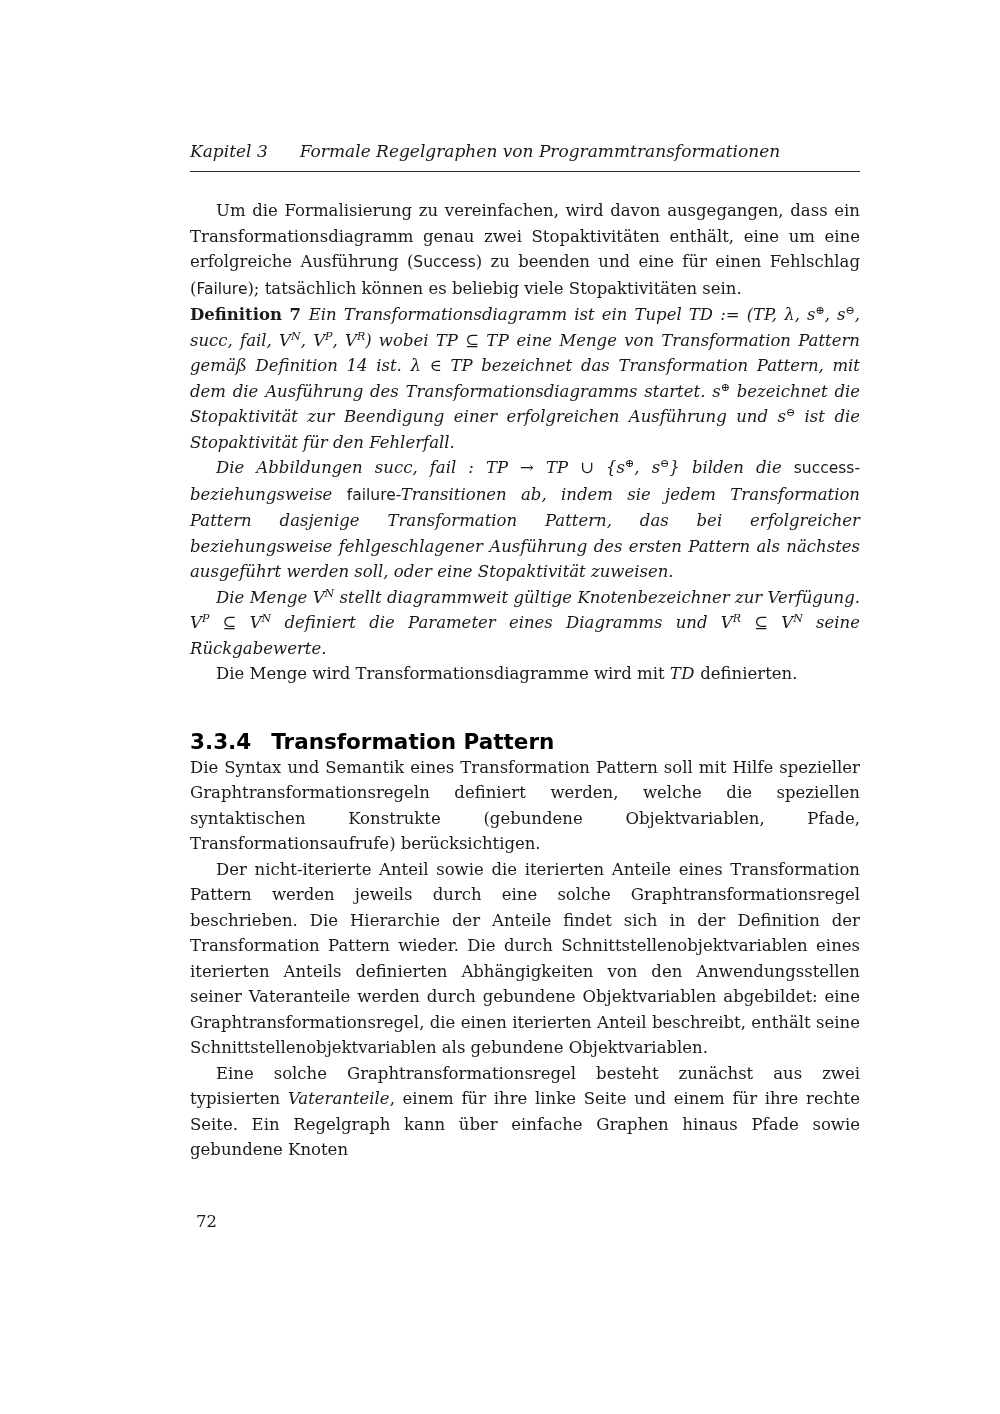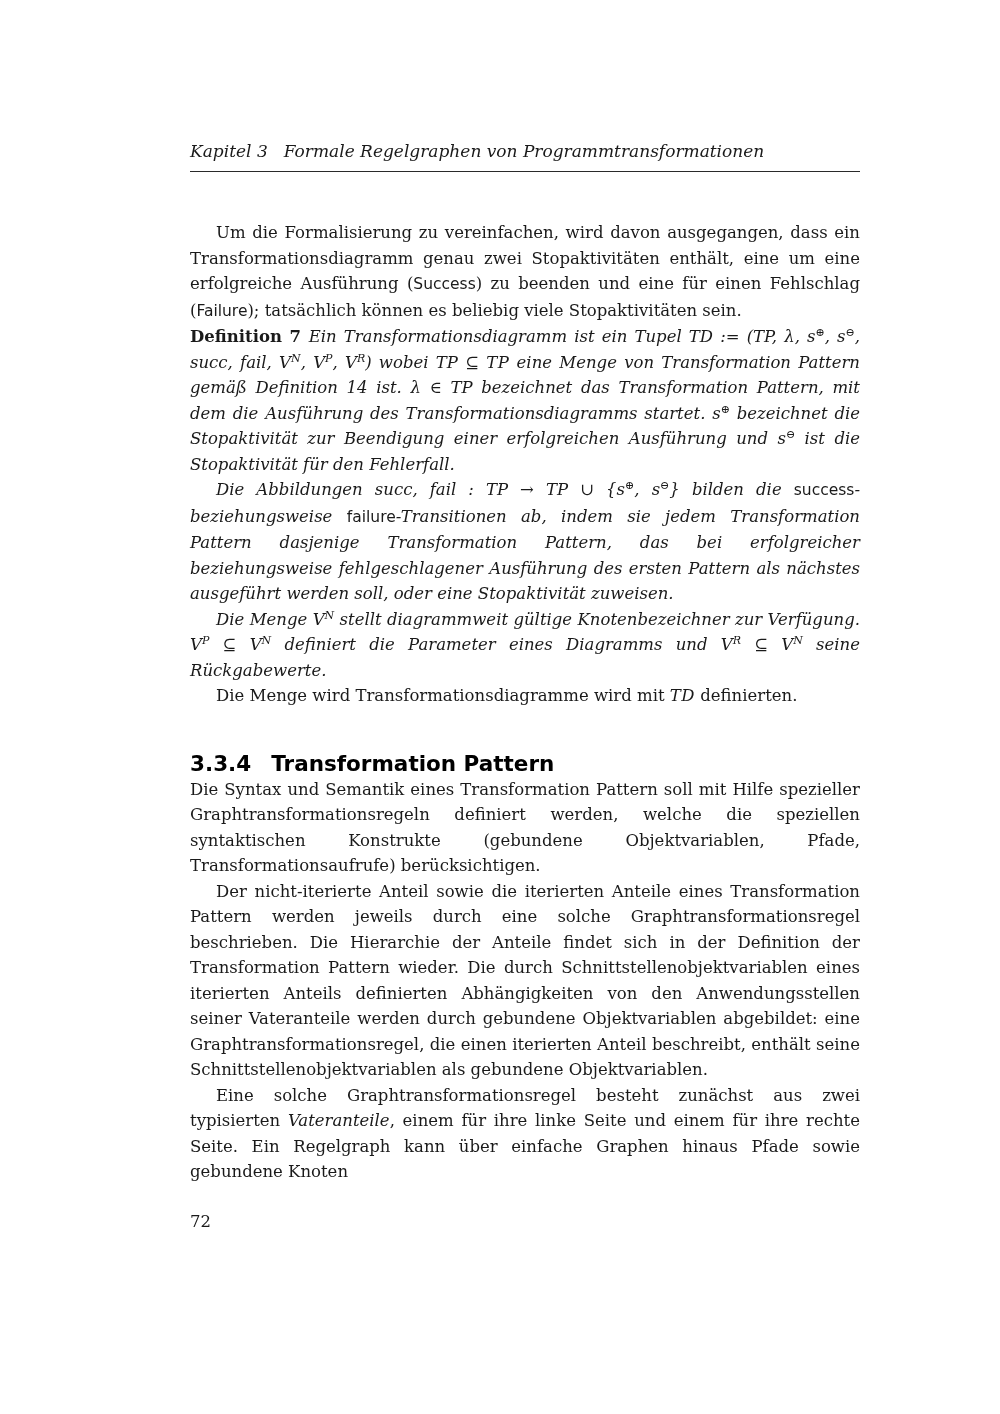--- a/index.html
+++ b/index.html
@@ -19,22 +19,22 @@
     top: 140px;
     width: 670px;
   }
   .running-header {
     font-style: italic;
     font-size: 17px;
     line-height: 22px;
     padding-bottom: 9px;
     border-bottom: 1.5px solid #2a2a2a;
   }
-  .running-header .chapter { margin-right: 16px; }
-  .document-body { margin-top: 48px; }
+  .running-header .chapter { margin-right: 32px; }
+  .document-body { margin-top: 26px; }
   p.para {
     margin: 0;
     text-align: justify;
     font-size: 16.5px;
     line-height: 25.5px;
   }
   p.indent { text-indent: 26px; }
   p.def { font-style: italic; }
   .gap-sm { margin-top: 15px; }
   .gap-md { margin-top: 27px; }
@@ -55,21 +55,21 @@
   .seg-sup {
     font-size: 11px;
     vertical-align: 6px;
     line-height: 0;
   }
   .seg-cal { font-style: italic; letter-spacing: 0.5px; }
   .seg-boldup { font-weight: bold; font-style: normal; }
   .seg-it { font-style: italic; }
   .page-number {
     position: absolute;
-    left: 190px;
+    left: 196px;
     top: 1212px;
     font-size: 16.5px;
   }
 </style>
 </head>
 <body>
 
 <div class="page">
   <div class="content">
     <div class="running-header">

